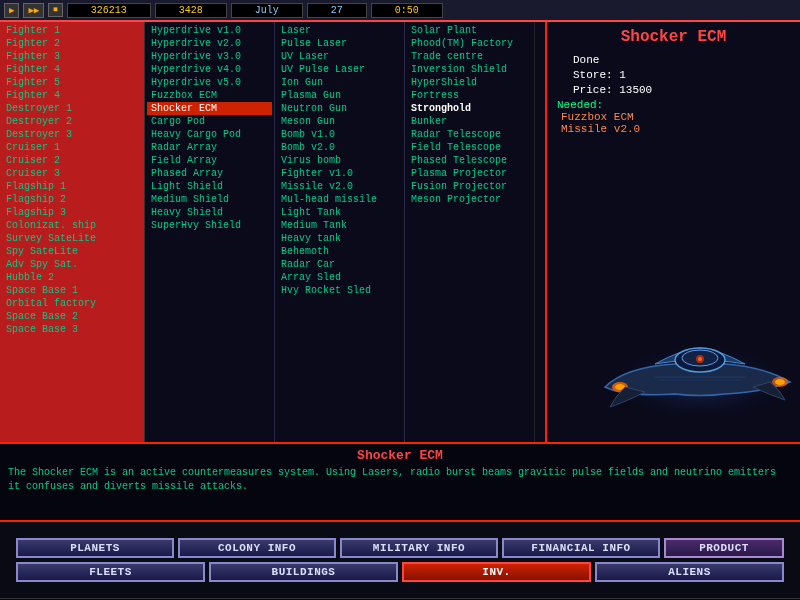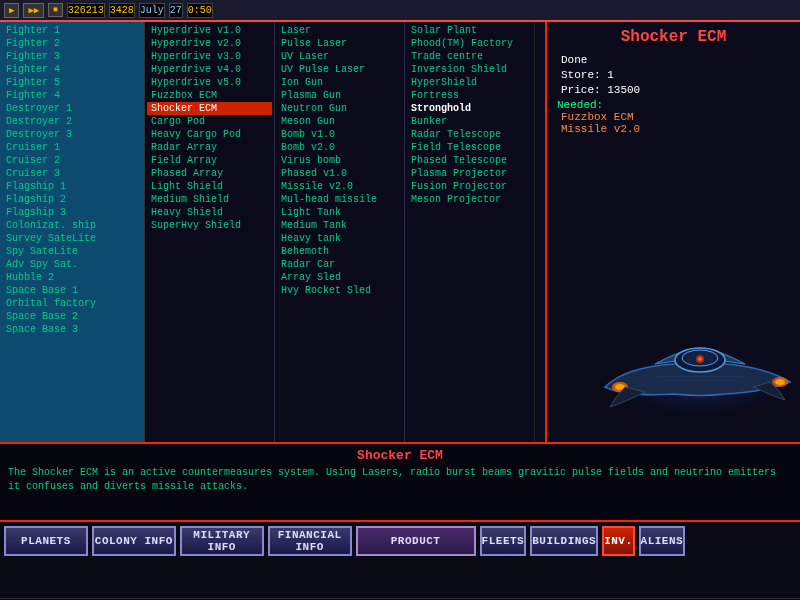--- a/index.html
+++ b/index.html
@@ -31,35 +31,35 @@
       font-size: 9px;
       padding: 1px 4px;
       cursor: pointer;
       font-family: 'Courier New', monospace;
     }
     .top-indicator {
       background: #000;
       border: 1px solid #444;
       color: #ffcc00;
       font-size: 10px;
-      padding: 1px 0;
+      padding: 1px 23px;
       font-family: 'Courier New', monospace;
     }
     .top-indicator.date { color: #88ccff; }
 
     
     #main {
       display: flex;
       height: 420px;
     }
 
     
     #unit-list {
       width: 145px;
-      background: #0c4a6e;
+      background: #b91c1c;
       border-right: 1px solid #333;
       overflow: hidden;
       padding: 2px 0;
     }
     .unit-item {
       padding: 1px 6px;
       cursor: pointer;
       color: #00cc88;
       font-size: 10px;
       white-space: nowrap;
@@ -100,21 +100,21 @@
       color: #ff4444;
       font-size: 16px;
       font-weight: bold;
       text-align: center;
       margin-bottom: 8px;
       font-family: 'Courier New', monospace;
     }
     .info-field {
       color: #00ff88;
       font-size: 11px;
-      margin: 3px 4px;
+      margin: 3px 16px;
     }
     .info-field span { color: #ffffff; }
     #needed-label {
       color: #00ff88;
       font-size: 11px;
     }
     .needed-item {
       color: #ff8844;
       font-size: 11px;
       margin-left: 4px;
@@ -146,22 +146,22 @@
       color: #00cc88;
       font-size: 10px;
       line-height: 1.4;
     }
 
     
     #bottom-buttons {
       height: 76px;
       background: #0a0a15;
       display: flex;
-      flex-direction: row;
-      padding: 4px;
+      flex-direction: column;
+      padding: 16px;
       gap: 4px;
     }
     .btn-row {
       display: flex;
       gap: 4px;
       height: 30px;
     }
     .nav-btn {
       flex: 1;
       background: linear-gradient(180deg, #3a3a6a 0%, #1a1a4a 100%);
@@ -263,21 +263,21 @@
         <div class="tech-item">Pulse Laser</div>
         <div class="tech-item">UV Laser</div>
         <div class="tech-item">UV Pulse Laser</div>
         <div class="tech-item">Ion Gun</div>
         <div class="tech-item">Plasma Gun</div>
         <div class="tech-item">Neutron Gun</div>
         <div class="tech-item">Meson Gun</div>
         <div class="tech-item">Bomb v1.0</div>
         <div class="tech-item">Bomb v2.0</div>
         <div class="tech-item">Virus bomb</div>
-        <div class="tech-item">Phased v1.0</div>
+        <div class="tech-item">Fighter v1.0</div>
         <div class="tech-item">Missile v2.0</div>
         <div class="tech-item">Mul-head missile</div>
         <div class="tech-item">Light Tank</div>
         <div class="tech-item">Medium Tank</div>
         <div class="tech-item">Heavy tank</div>
         <div class="tech-item">Behemoth</div>
         <div class="tech-item">Radar Car</div>
         <div class="tech-item">Array Sled</div>
         <div class="tech-item">Hvy Rocket Sled</div>
       </div>

